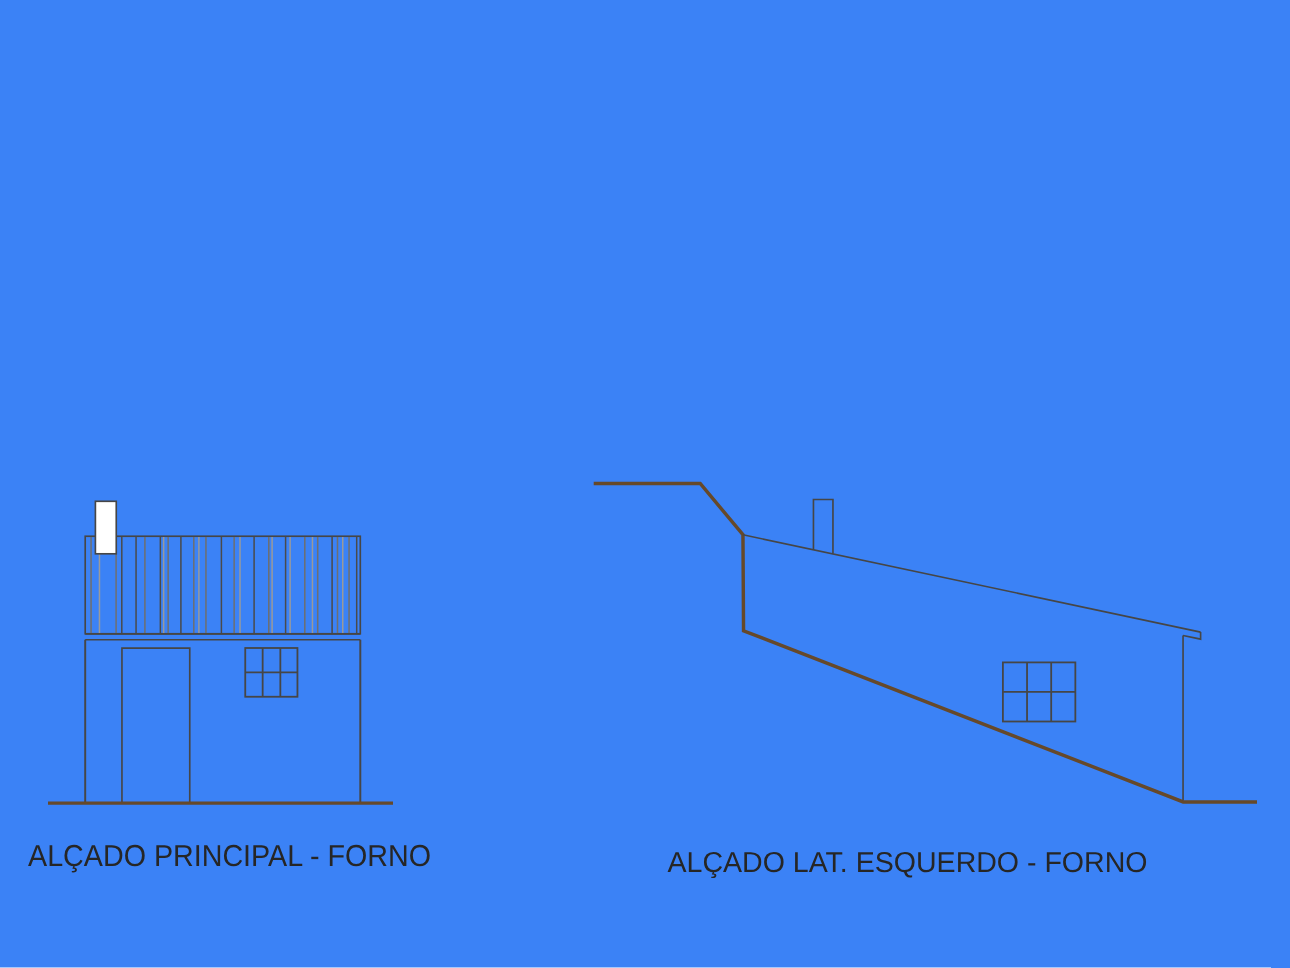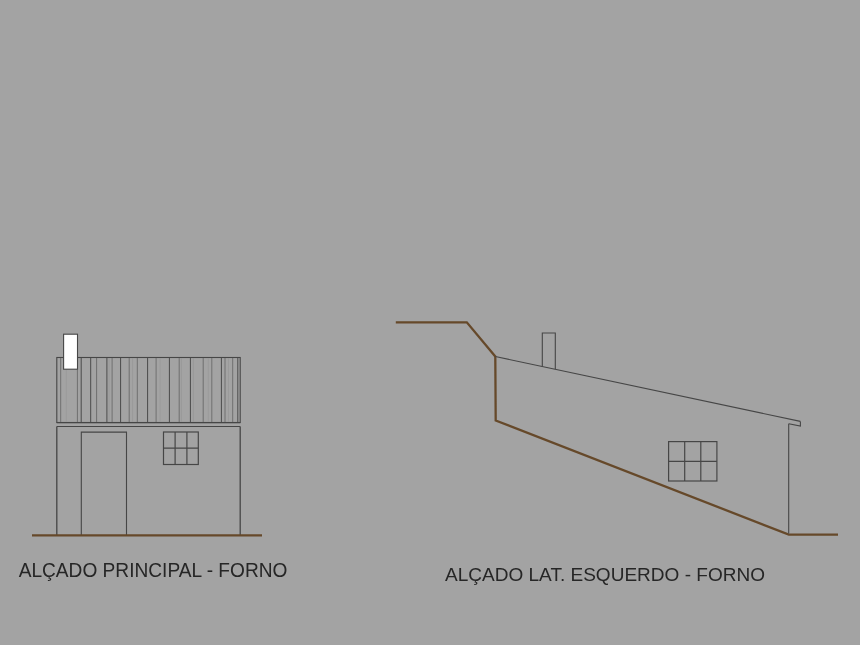--- a/index.html
+++ b/index.html
@@ -1,16 +1,16 @@
 <!DOCTYPE html>
 <html><head>
 <meta charset="utf-8">
 <style>
   html,body{margin:0;padding:0;background:#ffffff;}
-  .page{position:relative;width:860px;height:645px;background:#a3a3a3;overflow:hidden;
+  .page{position:relative;width:860px;height:645px;background:#3b82f6;overflow:hidden;
         font-family:"Liberation Sans", sans-serif;}
   svg{position:absolute;left:0;top:0;}
 </style>
 </head>
 <body>
 <div class="page">
 <svg width="860" height="645" viewBox="0 0 860 645">
 
 <g>
 <rect x="56.8" y="357.5" width="183.4" height="65" fill="none" stroke="#464646" stroke-width="1.1"></rect>

